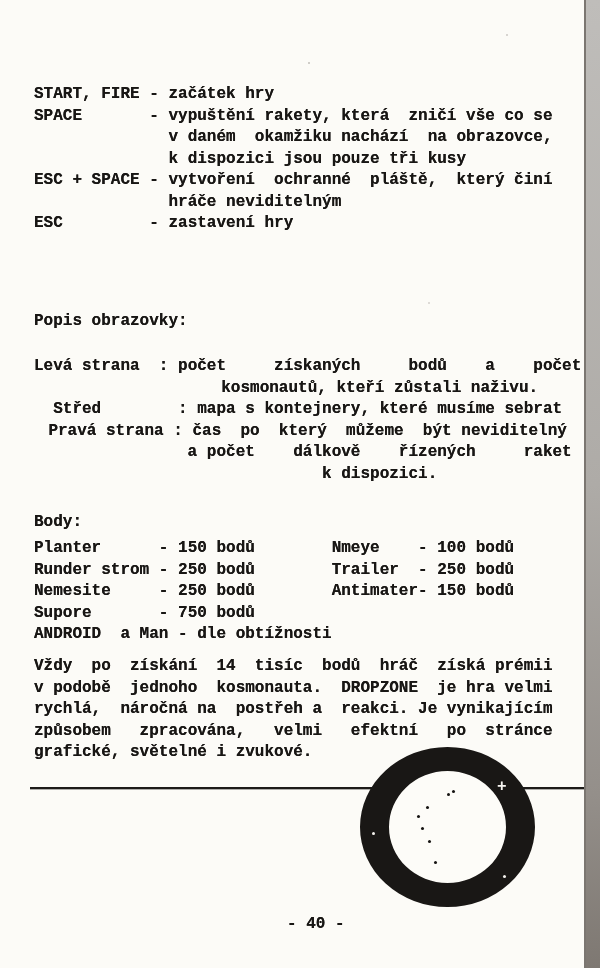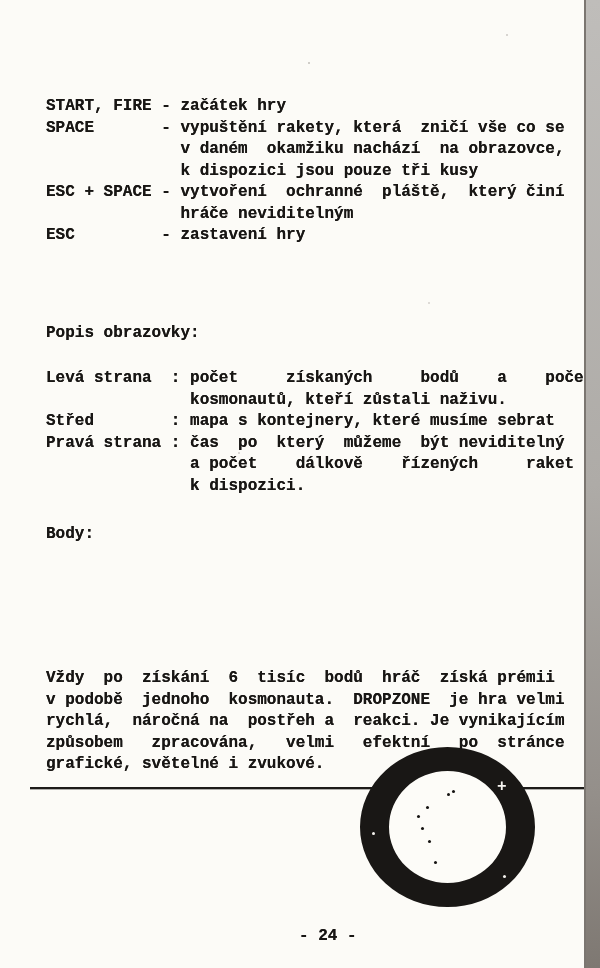--- a/index.html
+++ b/index.html
@@ -6,36 +6,36 @@
   body {
     width:600px; height:968px;
     background:#fcfbf7;
     overflow:hidden;
     position:relative;
     font-family:"Liberation Mono","DejaVu Sans Mono",monospace;
   }
   .page { position:absolute; inset:0; color:#181614; }
 
   pre.mono {
-    margin:16px;
+    margin:4px;
     position:absolute;
     font-family:"Liberation Mono","DejaVu Sans Mono",monospace;
     font-size:16px;
     line-height:21.5px;
     font-weight:bold;
     white-space:pre;
     color:#181614;
     text-shadow:0 0 0.4px rgba(20,18,16,0.85);
   }
   .heading { text-shadow:0.5px 0 currentColor, 0 0 0.6px currentColor; }
 
   .block-controls       { left:30px; top:80px;  }
   .block-hall           { left:30px; top:245px; }
   .block-screen-heading { left:30px; top:307px;text-align:right; }
-  .block-screen         { left:30px; top:352px; }
+  .block-screen         { left:30px; top:352px;text-align:center; }
   .block-points-heading { left:30px; top:508px; }
   .block-points         { left:30px; top:534px; }
   .block-closing        { left:30px; top:652px; }
 
   .divider {
     position:absolute; left:30px; top:787px;
     width:558px; height:2px;
     background:#1d1b19;
     box-shadow:0 1px 0 rgba(30,28,26,0.35);
     z-index:1;
@@ -123,34 +123,39 @@
 
   <pre class="mono block-screen">Levá strana  : počet     získaných     bodů    a    počet
                kosmonautů, kteří zůstali naživu.
 Střed        : mapa s kontejnery, které musíme sebrat
 Pravá strana : čas  po  který  můžeme  být neviditelný
                a počet    dálkově    řízených     raket
                k dispozici.</pre>
 
   <pre class="mono heading block-points-heading">Body:</pre>
 
+  <pre class="mono block-points">Planter      - 150 bodů        Nmeye    - 100 bodů
+Runder strom - 250 bodů        Trailer  - 250 bodů
+Nemesite     - 250 bodů        Antimater- 150 bodů
+Supore       - 750 bodů
+ANDROID  a Man - dle obtížnosti</pre>
 
-  <pre class="mono block-closing">Vždy  po  získání  6  tisíc  bodů  hráč  získá prémii
+  <pre class="mono block-closing">Vždy  po  získání  14  tisíc  bodů  hráč  získá prémii
 v podobě  jednoho  kosmonauta.  DROPZONE  je hra velmi
 rychlá,  náročná na  postřeh a  reakci. Je vynikajícím
 způsobem   zpracována,   velmi   efektní   po  stránce
 grafické, světelné i zvukové.</pre>
 
   <div class="divider"></div>
 
   <div class="ring"></div>
 
   <div class="ring-specks"></div>
 
   <div class="white-specks"></div>
 
   <div class="crosshair">+</div>
 
-  <pre class="mono page-number">- 24 -</pre>
+  <pre class="mono page-number">- 40 -</pre>
 
   <div class="scan-edge"></div>
 
 </div>
 
 </body></html>

